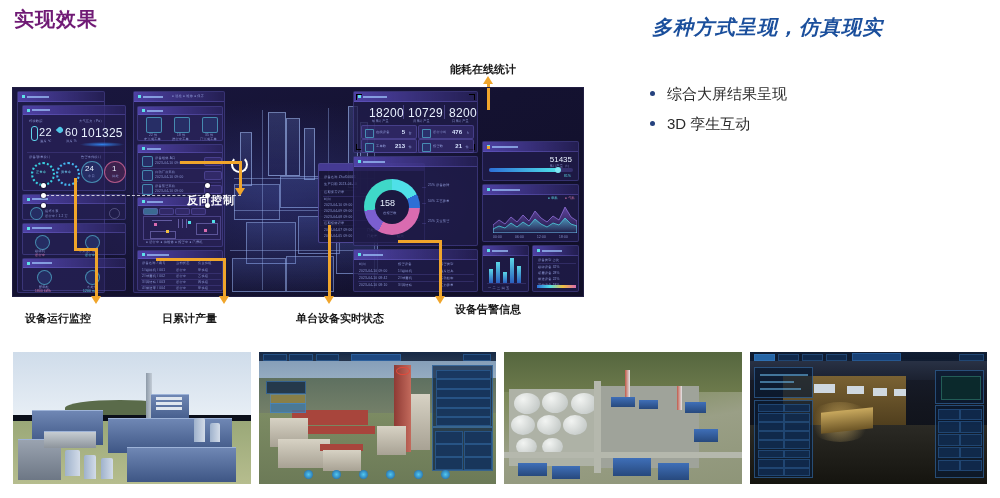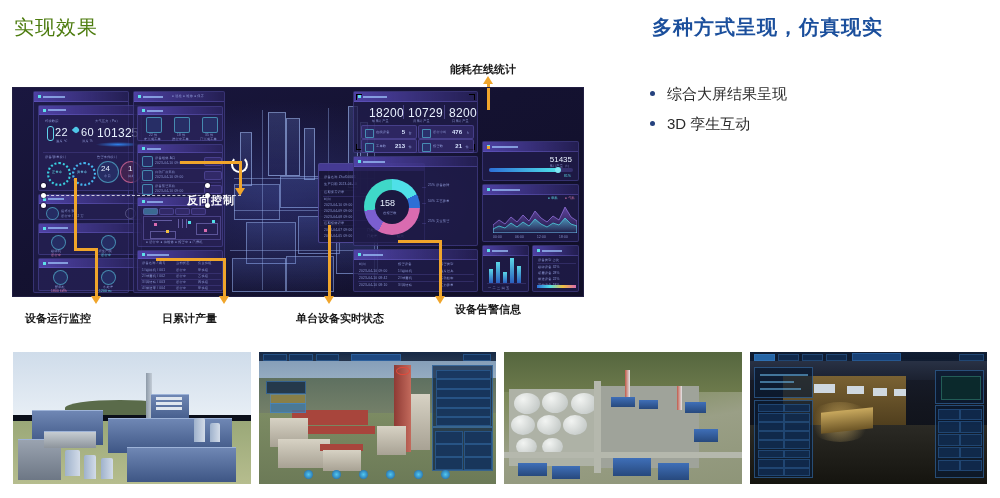--- a/index.html
+++ b/index.html
@@ -5,26 +5,27 @@
   html,body{margin:0;padding:0;}
   body{
     width:1000px;height:498px;background:#ffffff;
     font-family:"Liberation Sans","DejaVu Sans",sans-serif;
     overflow:hidden;position:relative;
   }
   .page{position:absolute;left:0;top:0;width:1000px;height:498px;}
 
   
   .title-left{
-    position:absolute;left:14px;top:14px;
-    font-size:20px;font-weight:normal;color:#4d7c0f;letter-spacing:1px;
+    position:absolute;left:14px;top:6px;
+    font-size:20px;font-weight:bold;color:#701a75;letter-spacing:1px;
   }
   .title-right{
     position:absolute;left:652px;top:14px;
     font-size:20px;font-weight:bold;color:#1b4f9c;letter-spacing:1px;
+    font-style:italic;
   }
 
   
   .bullets{position:absolute;left:650px;top:78px;width:330px;}
   .bullet-row{display:flex;align-items:center;height:30px;}
   .bullet-dot{
     width:5px;height:5px;border-radius:50%;background:#24417e;
     margin-right:12px;flex:0 0 auto;
   }
   .bullet-text{font-size:15px;color:#2b2b2b;line-height:1;}
@@ -287,21 +288,21 @@
       <div class="tinylabel" style="left:5px;top:57px;">近期报修记录</div>
       <div class="tinylabel" style="left:84px;top:57px;color:#5ee0e8;">更多&gt;&gt;</div>
       <div class="tinylabel" style="left:5px;top:64px;">2023-04-07 09:00</div>
       <div class="tinylabel" style="left:48px;top:64px;">已处理</div>
       <div class="tinylabel" style="left:78px;top:64px;">王五</div>
       <div class="tinylabel" style="left:5px;top:70px;">2023-04-05 09:00</div>
       <div class="tinylabel" style="left:48px;top:70px;">已处理</div>
       <div class="tinylabel" style="left:78px;top:70px;">赵六</div>
     </div>
 
-    <div class="panel" style="left:20px;top:3px;width:96px;height:202px;">
+    <div class="panel" style="left:4px;top:3px;width:88px;height:202px;">
       <div class="panel-head">
         <span class="ph-tick"></span>
         <span class="ph-bar" style="width:22px;"></span>
       </div>
 
       <div class="panel" style="left:4px;top:13px;width:104px;height:86px;background:rgba(40,34,88,.6);">
         <div class="panel-head" style="height:8px;">
           <span class="ph-tick"></span>
           <span class="ph-bar" style="width:18px;"></span>
         </div>

